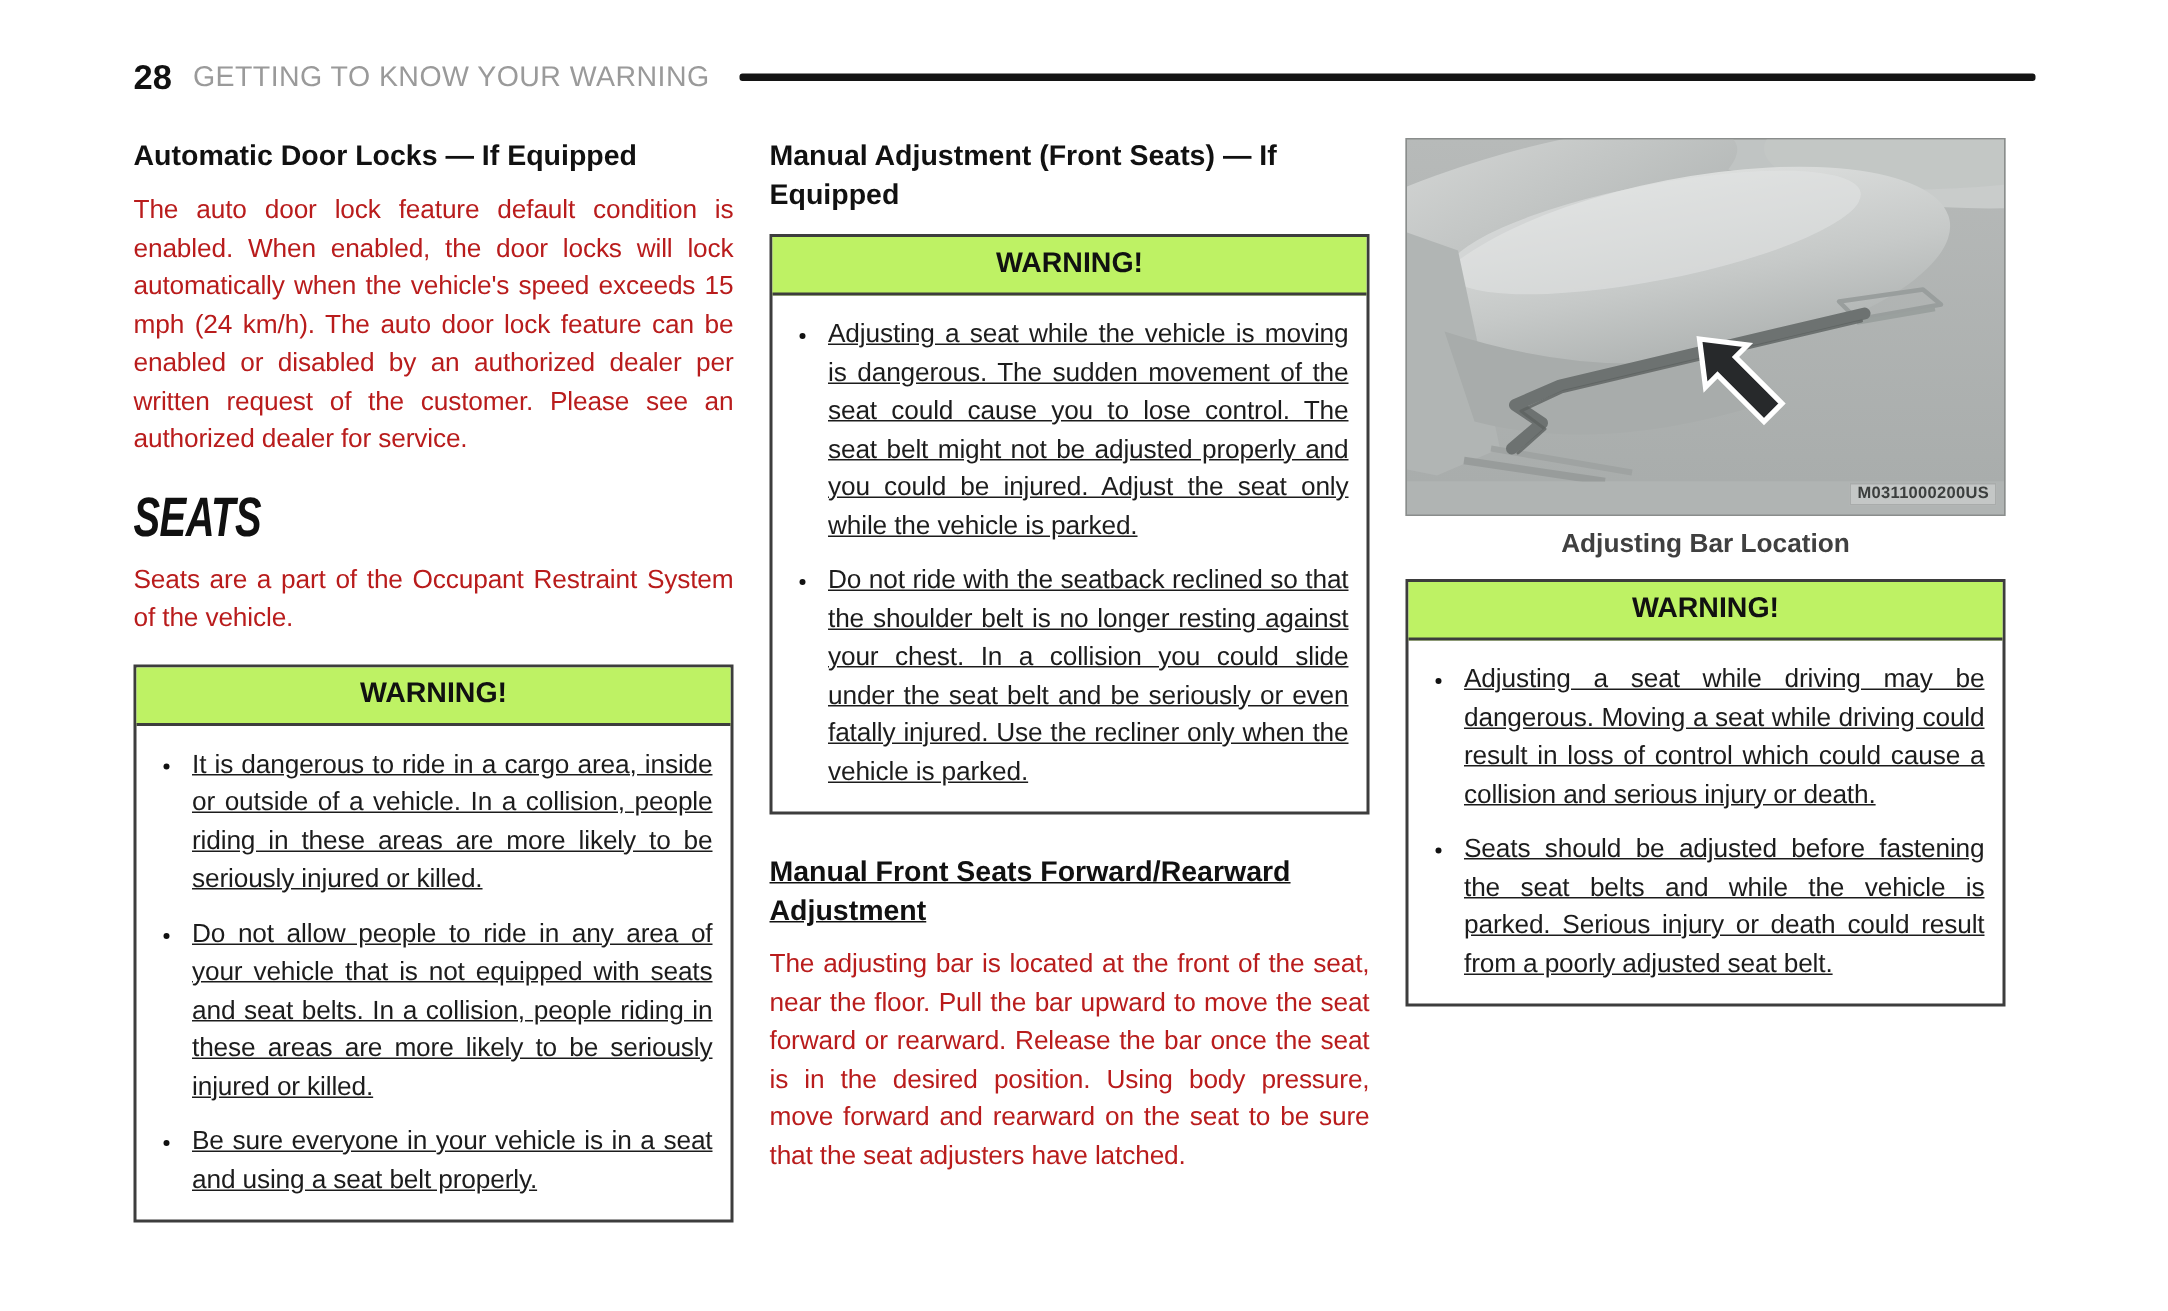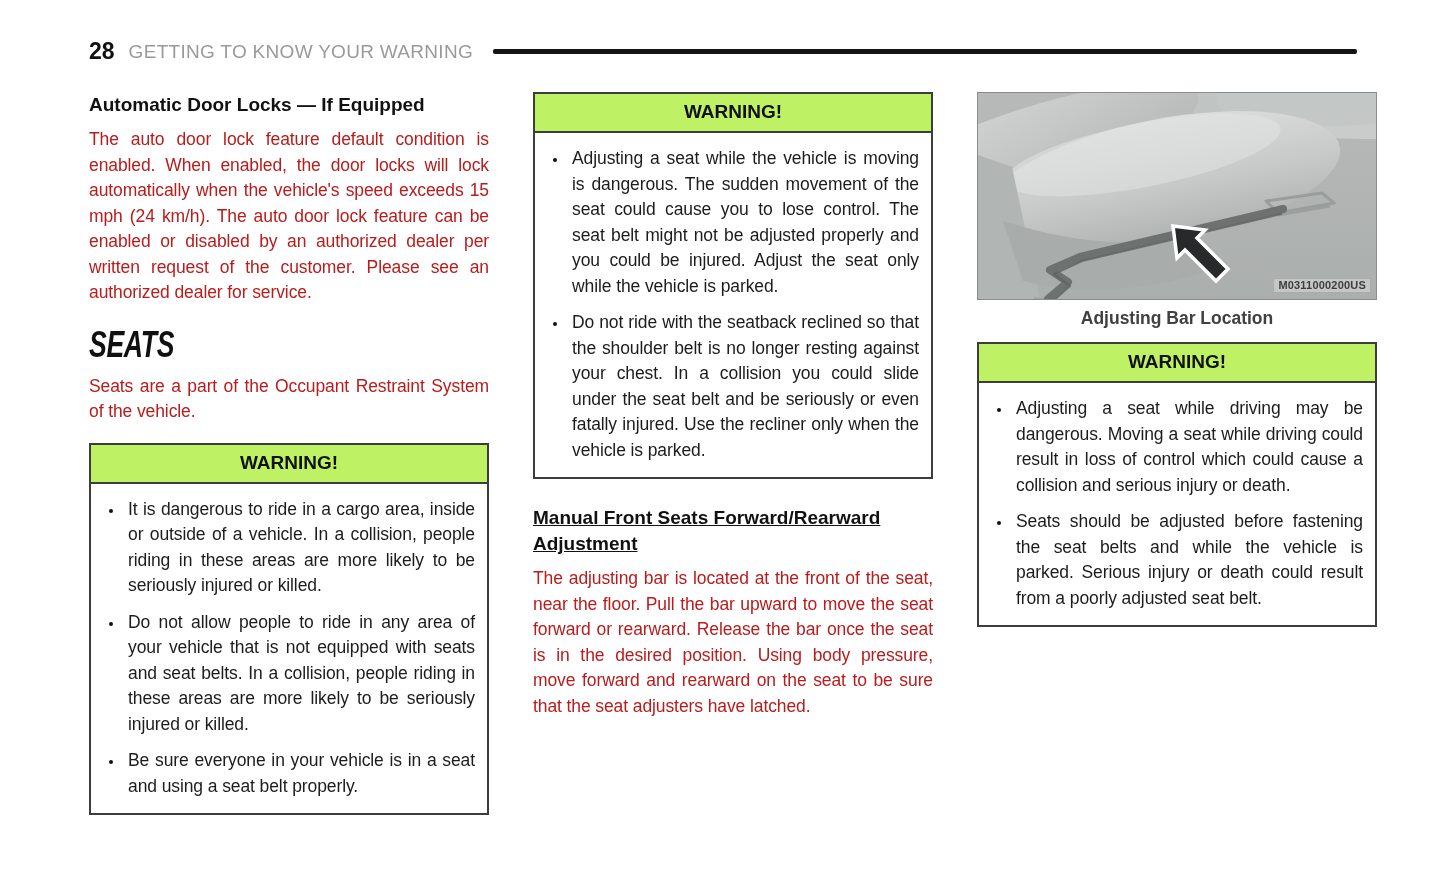--- a/index.html
+++ b/index.html
@@ -33,21 +33,21 @@
   .header-rule {
     flex: 1;
     height: 5px;
     background: #141414;
     margin-left: 20px;
     border-radius: 2px;
   }
   .content {
     display: flex;
     margin: 27px 0 0 89px;
-    gap: 44px;
+    gap: 24px;
   }
   .col { width: 400px; }
   .section-heading {
     font-size: 19px;
     font-weight: 700;
     line-height: 26px;
     color: #111;
     margin-bottom: 9px;
   }
   .body-text {
@@ -90,29 +90,30 @@
     list-style: disc outside;
     padding: 13px 12px 14px 33px;
   }
   .warning-list li {
     font-size: 17.5px;
     line-height: 25.5px;
     text-align: justify;
     letter-spacing: -0.1px;
     margin-bottom: 11px;
     padding-left: 4px;
+    text-decoration: underline;
   }
   .warning-list li:last-child { margin-bottom: 0; }
   .warning-list li::marker { color: #111; font-size: 0.85em; }
   .mb12 { margin-bottom: 12px; }
   .mt26 { margin-top: 26px; text-decoration: underline; }
   .figure {
     position: relative;
     width: 400px;
-    height: 208px;
+    height: 252px;
     border: 1px solid #8a8d8c;
     background: #b0b4b3;
     overflow: hidden;
   }
   .figure-code {
     position: absolute;
     right: 5px;
     bottom: 6px;
     font-size: 11px;
     font-weight: 700;
@@ -156,20 +157,21 @@
         <div class="warning-header">WARNING!</div>
         <ul class="warning-list">
             <li>It is dangerous to ride in a cargo area, inside or outside of a vehicle. In a collision, people riding in these areas are more likely to be seriously injured or killed.</li>
             <li>Do not allow people to ride in any area of your vehicle that is not equipped with seats and seat belts. In a collision, people riding in these areas are more likely to be seriously injured or killed.</li>
             <li>Be sure everyone in your vehicle is in a seat and using a seat belt properly.</li>
           </ul>
       </div>
     </div>
 
     <div class="col">
+      <div class="section-heading mb12">Manual Adjustment (Front Seats) — If Equipped</div>
 
       <div class="warning-box">
         <div class="warning-header">WARNING!</div>
         <ul class="warning-list">
             <li>Adjusting a seat while the vehicle is moving is dangerous. The sudden movement of the seat could cause you to lose control. The seat belt might not be adjusted properly and you could be injured. Adjust the seat only while the vehicle is parked.</li>
             <li>Do not ride with the seatback reclined so that the shoulder belt is no longer resting against your chest. In a collision you could slide under the seat belt and be seriously or even fatally injured. Use the recliner only when the vehicle is parked.</li>
           </ul>
       </div>
 
       <div class="section-heading mt26">Manual Front Seats Forward/Rearward Adjustment</div>

